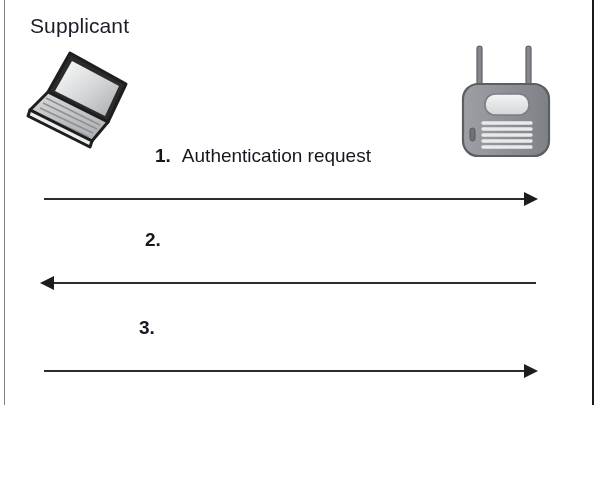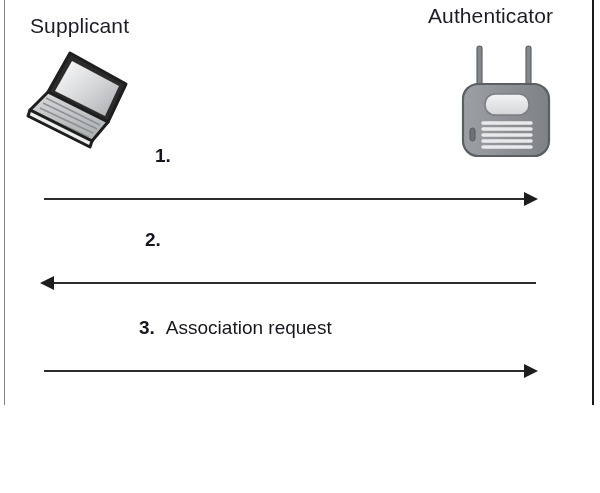--- a/index.html
+++ b/index.html
@@ -125,21 +125,20 @@
         <line x1="24" y1="50" x2="78" y2="77"></line>
         <line x1="21" y1="55" x2="75" y2="81"></line>
         <line x1="18" y1="60" x2="71" y2="85"></line>
         <line x1="15" y1="65" x2="67" y2="89"></line>
       </g>
 
       <path d="M8 62 L70 93 L68 99 L6 68 Z" fill="#eceded" stroke="#1e1e1e" stroke-width="3" stroke-linejoin="round"></path>
     </svg>
   </div>
 
-  <div class="node-label" id="authenticator-label">Authenticator</div>
 
   <div class="device" id="access-point-icon">
     <svg width="108" height="125" viewBox="0 0 108 125" xmlns="http://www.w3.org/2000/svg">
       <defs>
         <linearGradient id="apBody" x1="0" y1="0" x2="1" y2="0">
           <stop offset="0%" stop-color="#9ca0a4"></stop>
           <stop offset="45%" stop-color="#8f9397"></stop>
           <stop offset="100%" stop-color="#7e8286"></stop>
         </linearGradient>
         <linearGradient id="apPanel" x1="0" y1="0" x2="0" y2="1">
@@ -163,41 +162,41 @@
         <line x1="31" y1="109" x2="79" y2="109"></line>
       </g>
 
       <rect x="18" y="90" width="5" height="13" rx="2.5" fill="#6e7276" stroke="#565a5e" stroke-width="1"></rect>
     </svg>
   </div>
 
   <div class="message-row" id="message-row-1">
     <div class="message-label">
       <span class="message-number">1.</span>
+      <span class="message-text">Authentication request</span>
     </div>
     <div class="arrow to-right">
       <div class="shaft"></div>
       <div class="head"></div>
     </div>
   </div>
 
   <div class="message-row" id="message-row-2">
     <div class="message-label">
       <span class="message-number">2.</span>
     </div>
     <div class="arrow to-left">
       <div class="shaft"></div>
       <div class="head"></div>
     </div>
   </div>
 
   <div class="message-row" id="message-row-3">
     <div class="message-label">
       <span class="message-number">3.</span>
-      <span class="message-text">Association request</span>
     </div>
     <div class="arrow to-right">
       <div class="shaft"></div>
       <div class="head"></div>
     </div>
   </div>
 
   <div class="message-row" id="message-row-4">
     <div class="message-label">
       <span class="message-number">4.</span>

